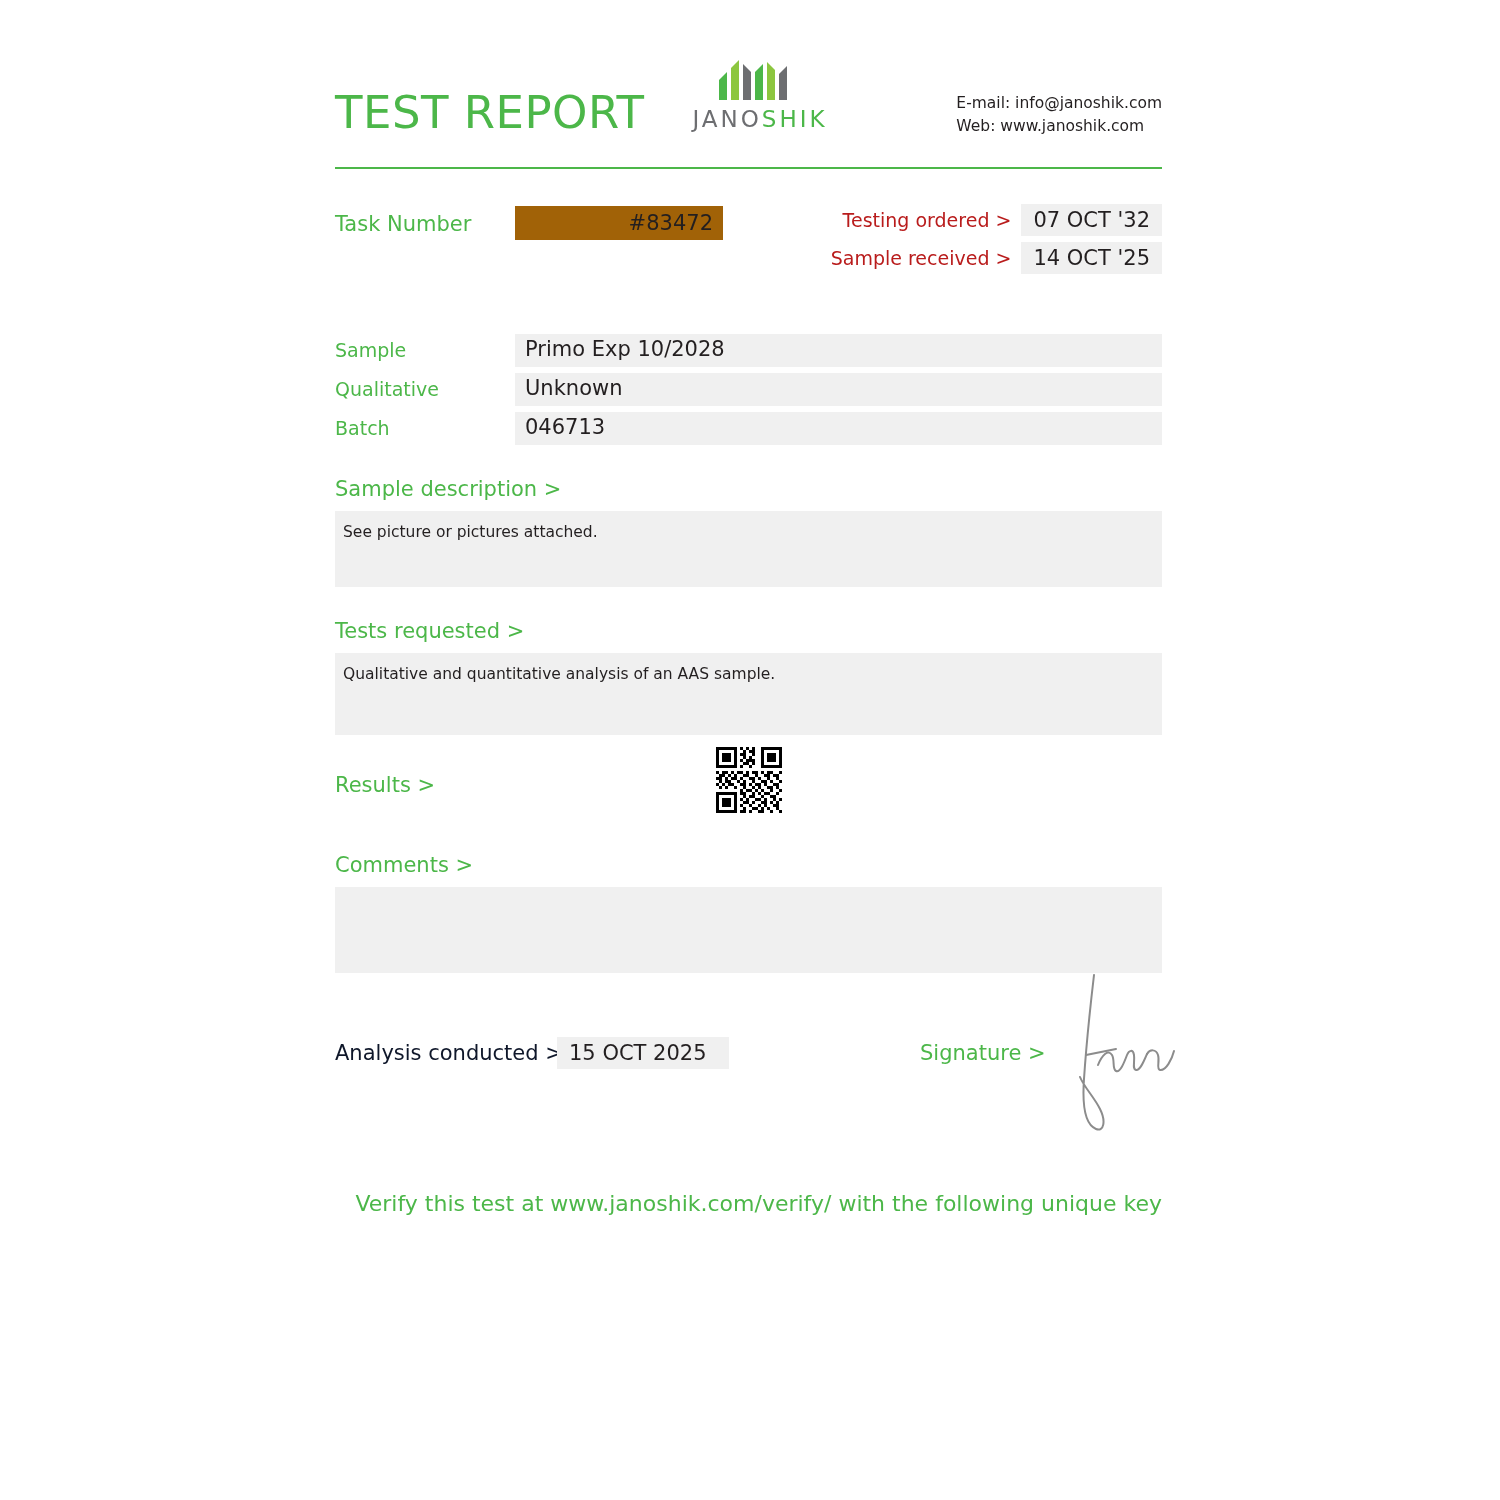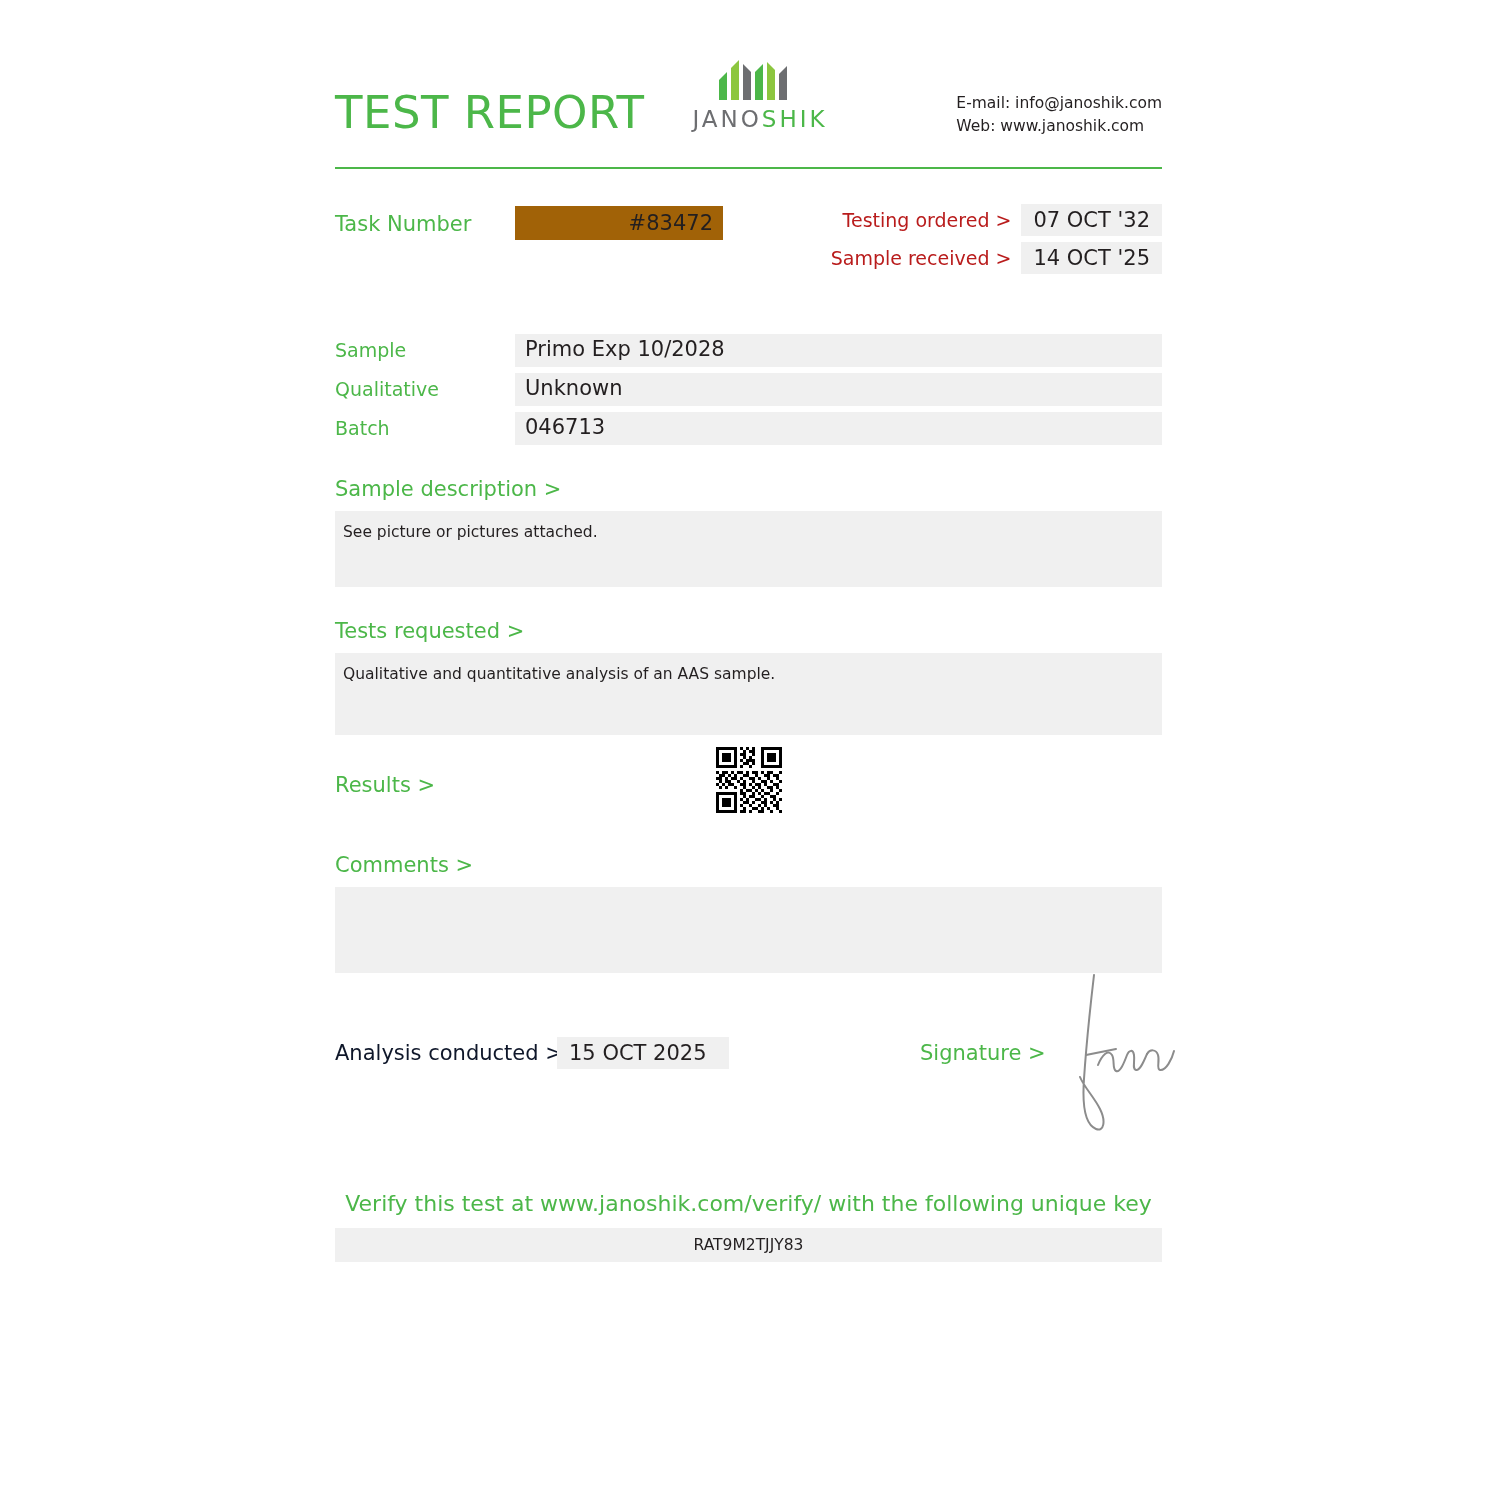--- a/index.html
+++ b/index.html
@@ -246,21 +246,21 @@
     top: -58px;
     width: 120px;
     height: 170px;
     line-height: 0;
   }
 
   .verify {
     margin-top: 14px;
     color: #4cb749;
     font-size: 22px;
-    text-align: center;
+    text-align: right;
   }
   .key-box {
     margin-top: 12px;
     background: #f0f0f0;
     text-align: center;
     font-size: 15.5px;
     padding: 8px 0;
   }
 </style>
 </head>
@@ -483,16 +483,15 @@
             <path d="M24 6 C20 40, 16 80, 14 110 C12 138, 16 156, 26 160 C34 163, 36 152, 30 140 C24 128, 14 118, 10 108"></path>
             <path d="M16 86 C26 84, 36 82, 46 80"></path>
             <path d="M28 96 C32 86, 38 80, 42 86 C45 91, 42 100, 46 102 C50 104, 54 94, 57 86 C59 81, 63 80, 64 86 C65 93, 62 100, 66 101 C70 102, 74 92, 77 85"></path>
             <path d="M77 85 C80 80, 86 80, 88 86 C90 92, 86 100, 90 101 C96 102, 102 90, 104 82"></path>
           </g>
         </svg>
       </div>
     </div>
 
     <div class="verify">Verify this test at www.janoshik.com/verify/ with the following unique key</div>
-    <div class="key-box">RAT9M2TJJY83</div>
 
   </div>
 </div>
 
 </body></html>

